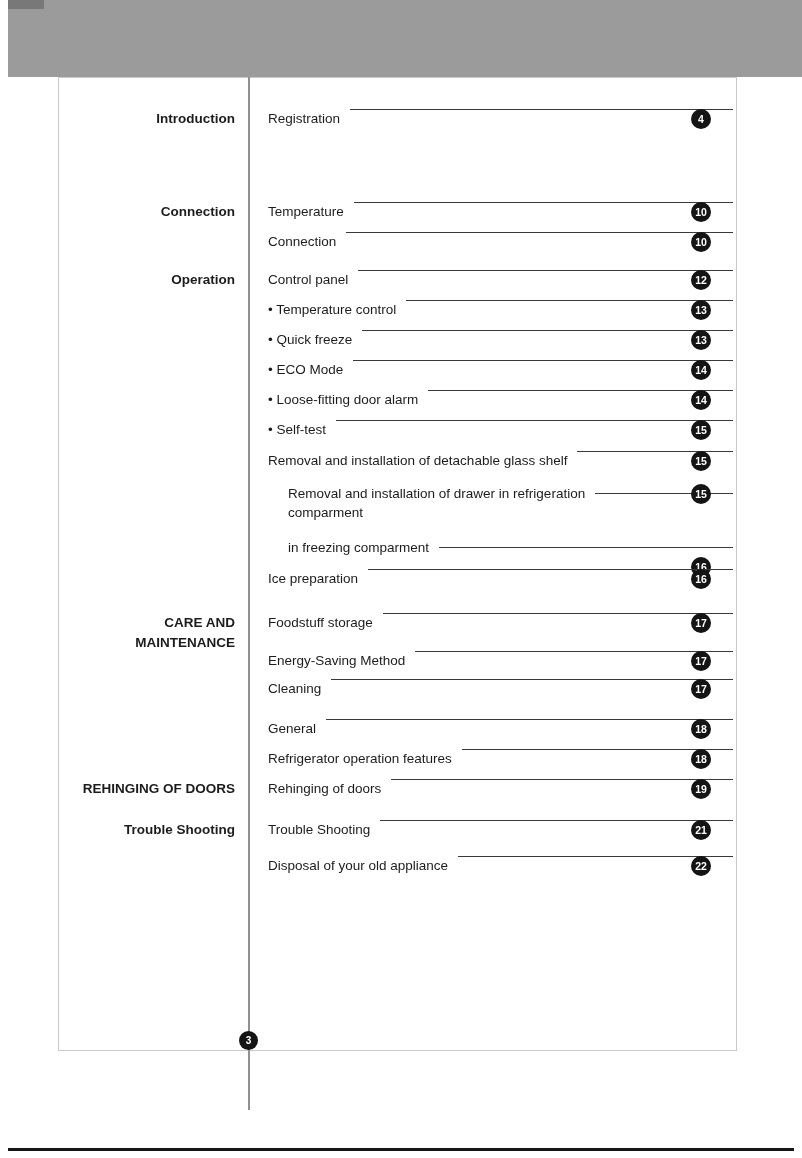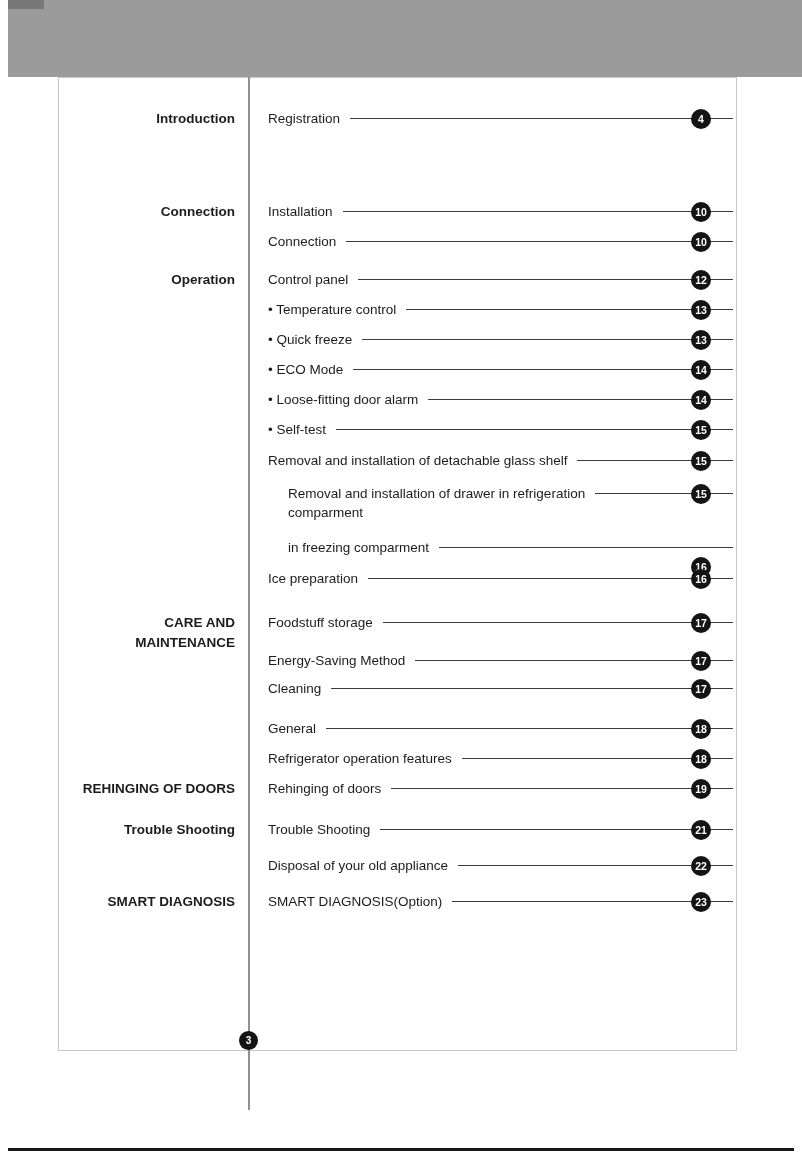--- a/index.html
+++ b/index.html
@@ -21,21 +21,21 @@
   .bottom-rule { position:absolute; left:8px; top:1148px; width:786px; height:3px; background:#161616; }
 
   .row { display:flex; align-items:flex-start; margin-bottom:11px; }
   .left {
     flex:none; width:176px; padding-right:21px; text-align:right;
     font-weight:bold; font-size:13.5px; height:19px; line-height:19px;
     white-space:nowrap; overflow:visible;
   }
   .left .lline { display:block; line-height:20px; }
   .entry {
-    flex:1; display:flex; align-items:center; position:relative;
+    flex:1; display:flex; position:relative;
     padding-left:12px; height:19px; font-size:13.5px;
   }
   .etext { white-space:nowrap; line-height:19px; }
   .leader { flex:1; height:0; border-top:1.5px solid #3a3a3a; margin-left:10px; margin-right:3px; }
   .badge {
     position:absolute; right:25px; top:50%; transform:translateY(-50%);
     width:20px; height:20px; border-radius:50%; background:#141414;
     color:#ffffff; font-size:10.5px; font-weight:bold;
     display:flex; align-items:center; justify-content:center;
   }
@@ -82,21 +82,21 @@
 
   <div class="row m13">
     <div class="left"></div>
   </div>
 
   <div class="row m11">
     <div class="left">
         <span class="lline">Connection</span>
       </div>
     <div class="entry">
-      <span class="etext">Installation</span>
+      <span class="etext">Temperature</span>
       <span class="leader"></span>
       <span class="badge">10</span>
     </div>
   </div>
 
   <div class="row m19">
     <div class="left"></div>
     <div class="entry">
       <span class="etext">Connection</span>
       <span class="leader"></span>
@@ -275,30 +275,20 @@
 
   <div class="row m17">
     <div class="left"></div>
     <div class="entry">
       <span class="etext">Disposal of your old appliance</span>
       <span class="leader"></span>
       <span class="badge">22</span>
     </div>
   </div>
 
-  <div class="row m0">
-    <div class="left">
-        <span class="lline">SMART DIAGNOSIS</span>
-      </div>
-    <div class="entry">
-      <span class="etext">SMART DIAGNOSIS(Option)</span>
-      <span class="leader"></span>
-      <span class="badge">23</span>
-    </div>
-  </div>
 
 </div>
 
 <div class="divider"></div>
 
 <div class="footer-badge">3</div>
 
 <div class="bottom-rule"></div>
 
 </body></html>

